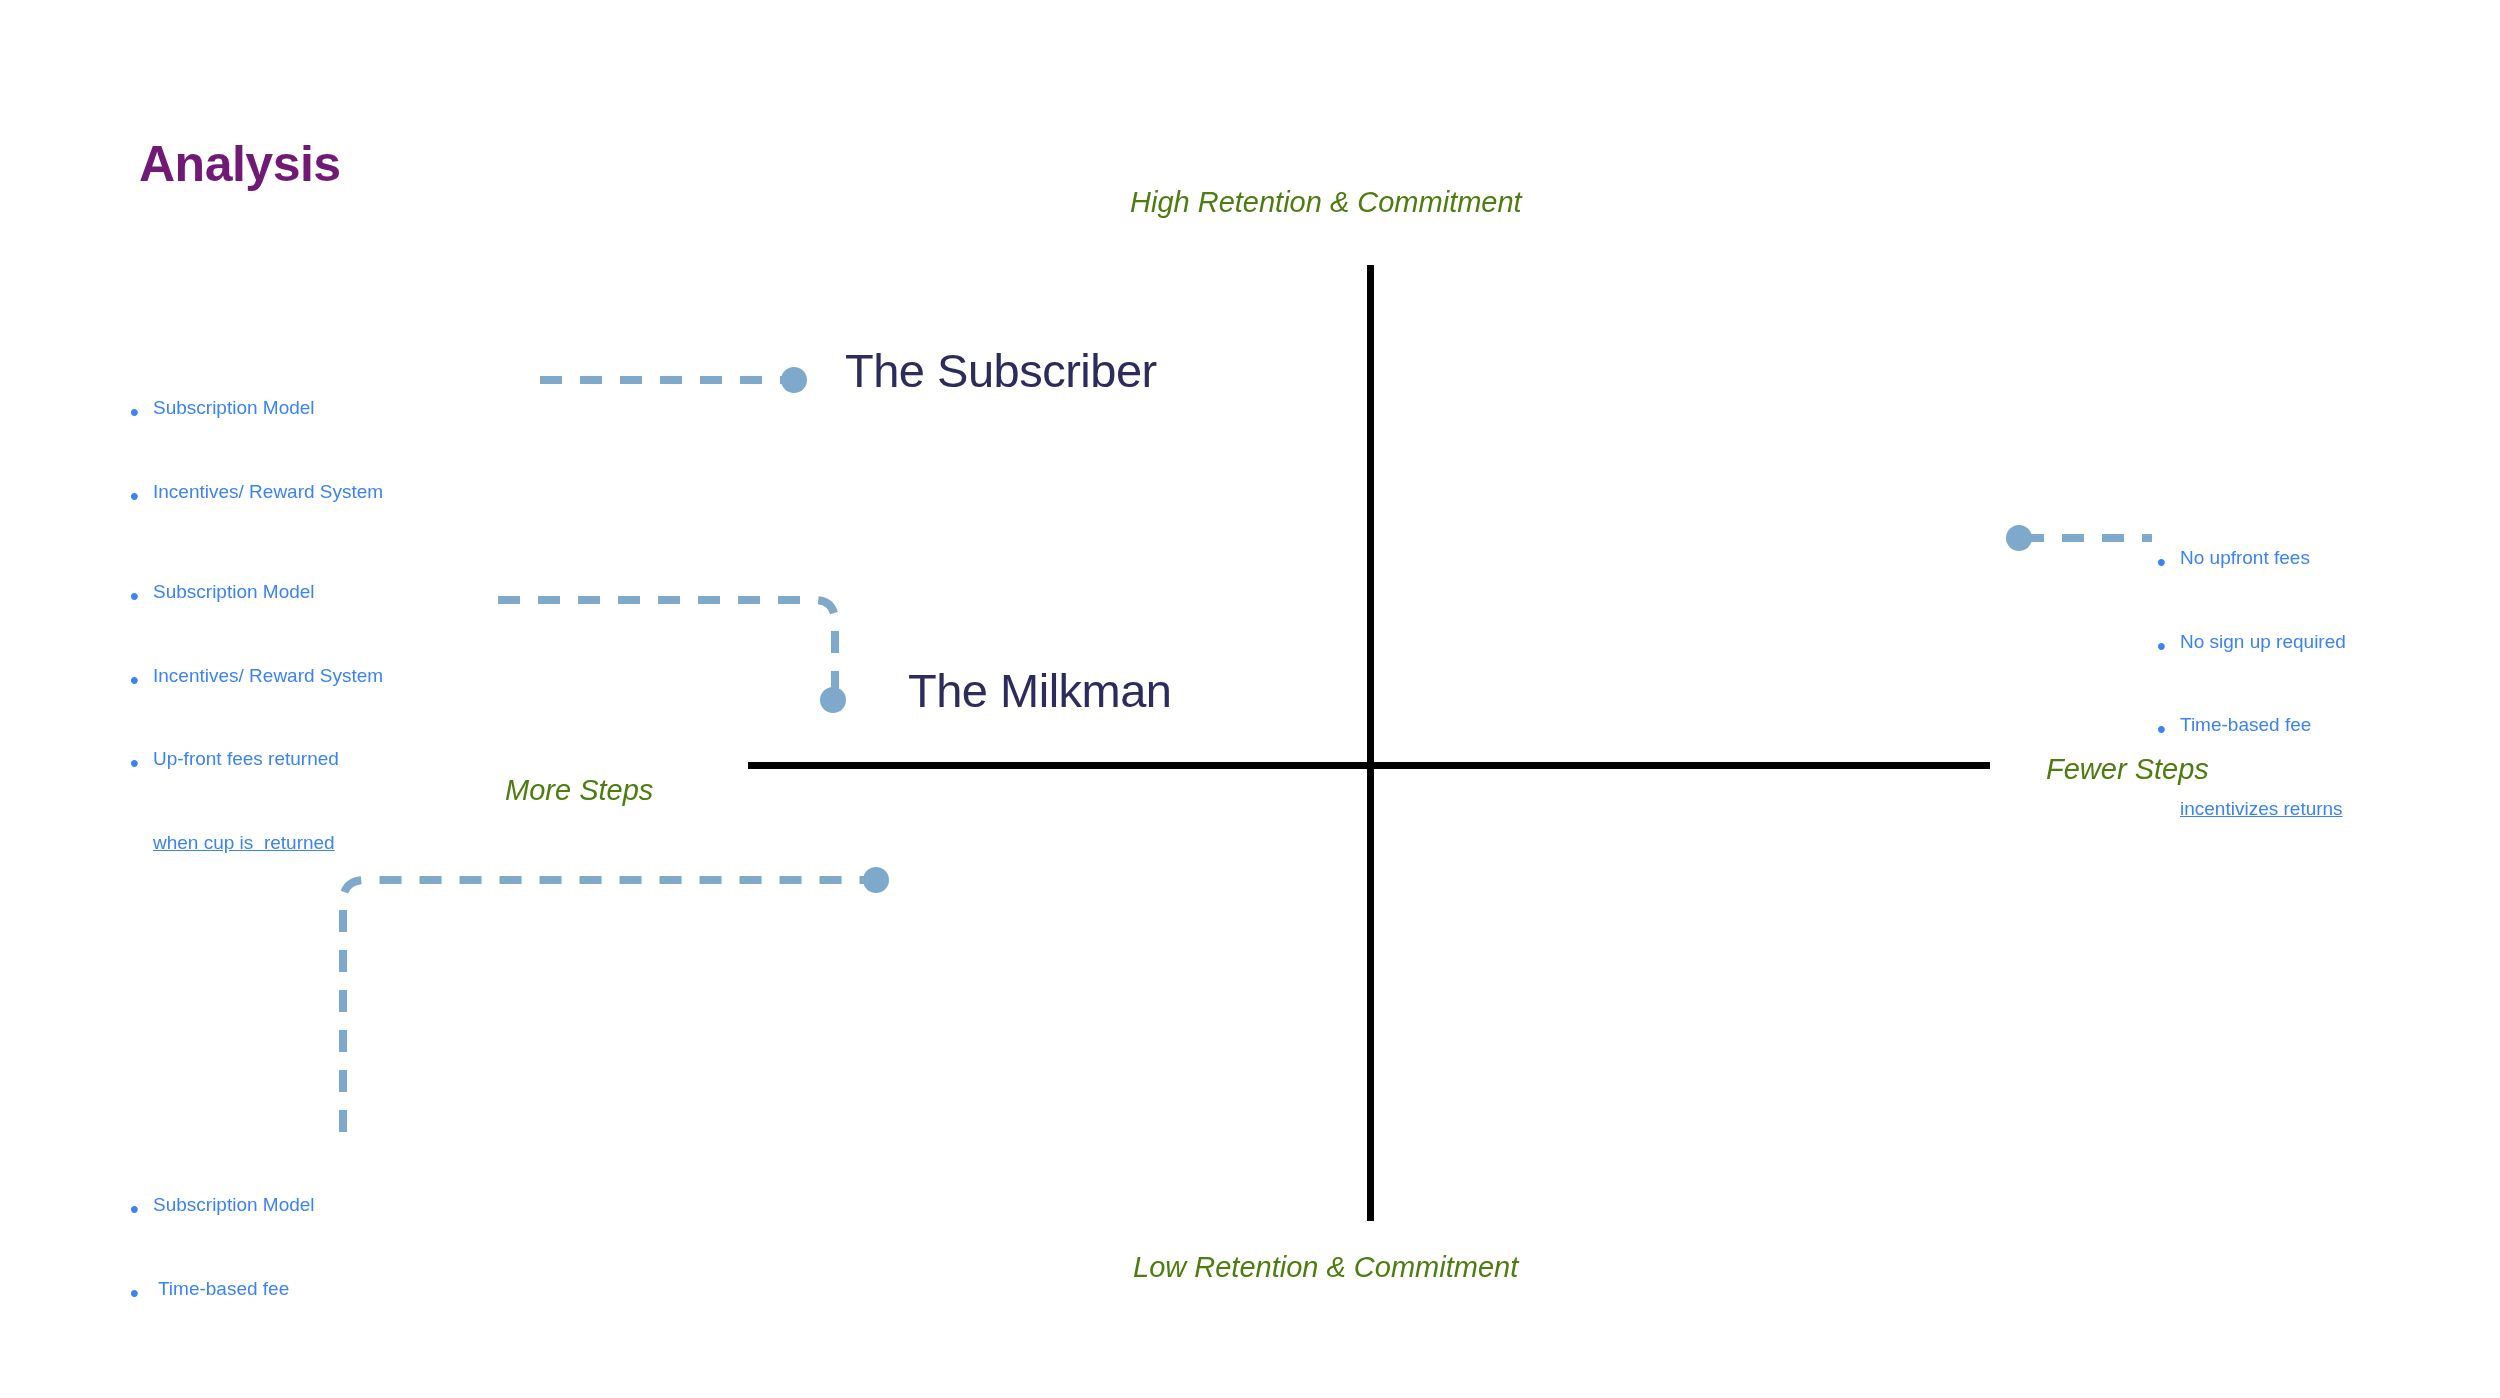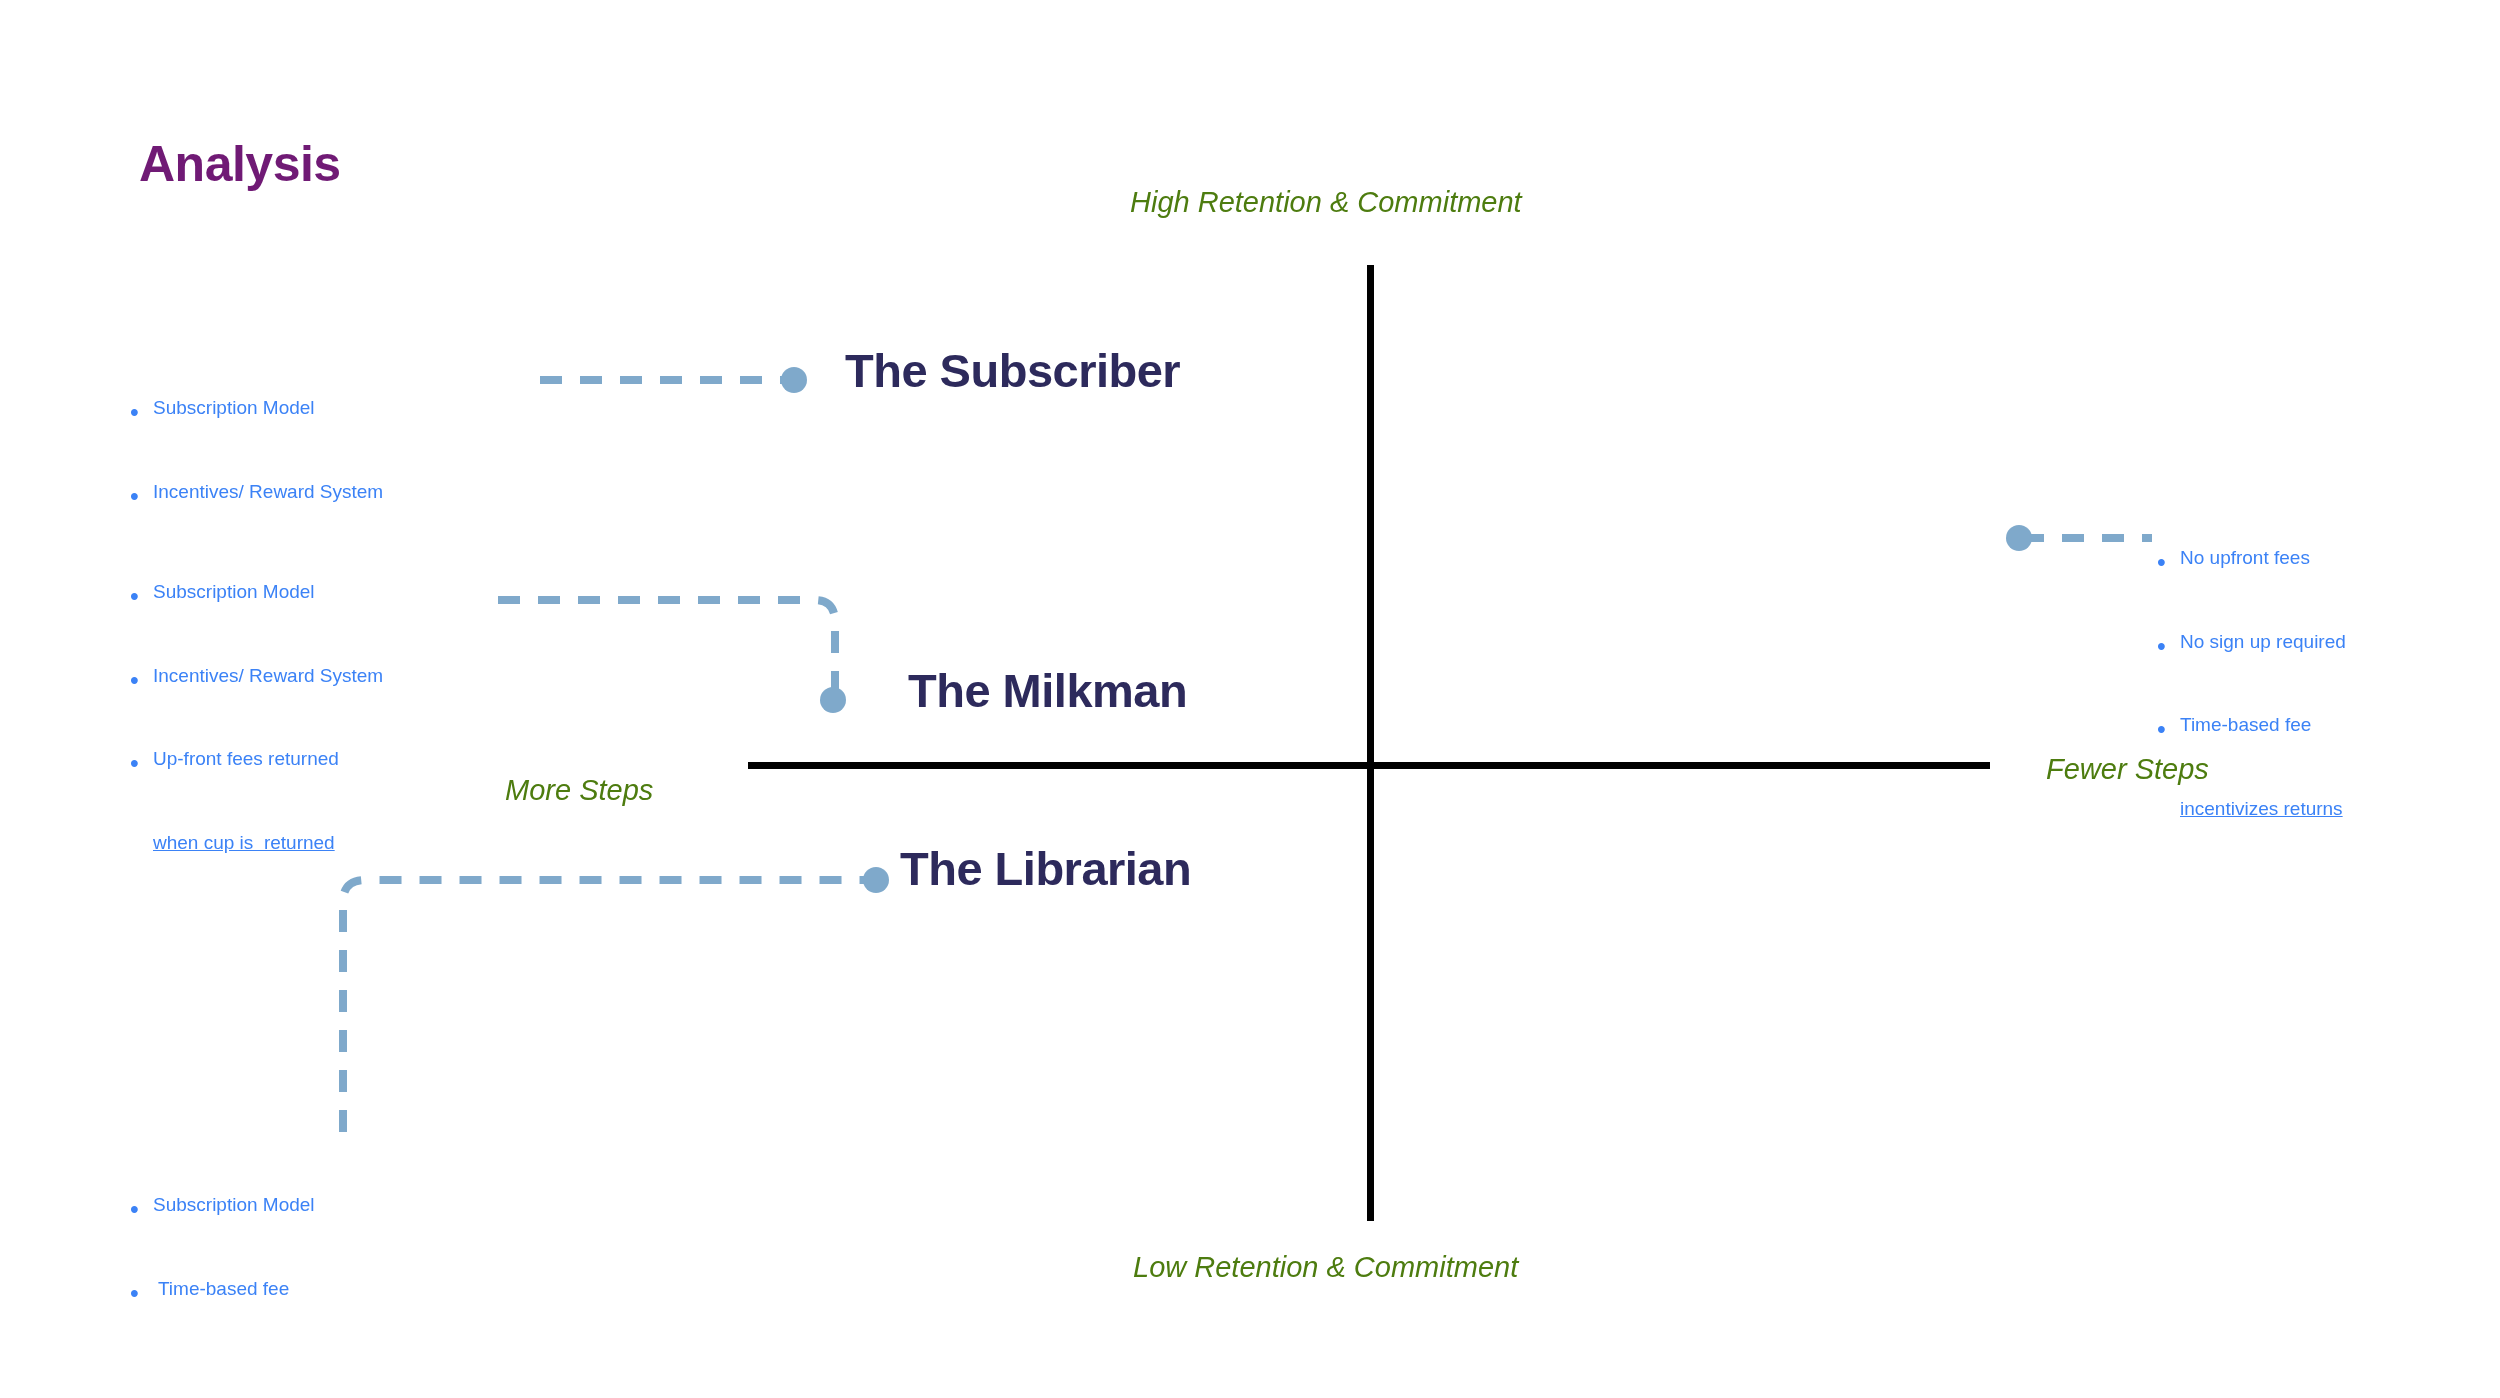--- a/index.html
+++ b/index.html
@@ -46,21 +46,21 @@
   }
   .axis-label.top    { left:1130px; top:186px; }
   .axis-label.bottom { left:1133px; top:1251px; }
   .axis-label.left   { left:505px;  top:774px; }
   .axis-label.right  { left:2046px; top:753px; }
 
   
   .quad-title{
     position:absolute;
     font-size:47px;
-    font-weight:bold;
+    font-weight:normal;
     color:#2D2A5C;
     letter-spacing:-0.5px;
     white-space:nowrap;
   }
   .q-subscriber { left:845px;  top:343px; }
   .q-grabgo     { left:1540px; top:503px; }
   .q-milkman    { left:908px;  top:663px; }
   .q-librarian  { left:900px;  top:841px; }
 
   
@@ -137,21 +137,20 @@
     <path d="M 2022 538 L 2152 538" fill="none" stroke="#7FA9CB" stroke-width="8" stroke-dasharray="22 18" stroke-linecap="butt"></path>
   </svg>
 
   <div class="dot dot-subscriber"></div>
   <div class="dot dot-grabgo"></div>
   <div class="dot dot-milkman"></div>
   <div class="dot dot-librarian"></div>
 
   <div class="quad-title q-subscriber">The Subscriber</div>
   <div class="quad-title q-milkman">The Milkman</div>
-  <div class="quad-title q-librarian">The Librarian</div>
 
   <div class="bullets bl-subscriber">
     <div class="li">Subscription Model</div>
     <div class="li">Incentives/ Reward System</div>
   </div>
 
   <div class="bullets bl-milkman">
     <div class="li">Subscription Model</div>
     <div class="li">Incentives/ Reward System</div>
     <div class="li">Up-front fees returned</div>

